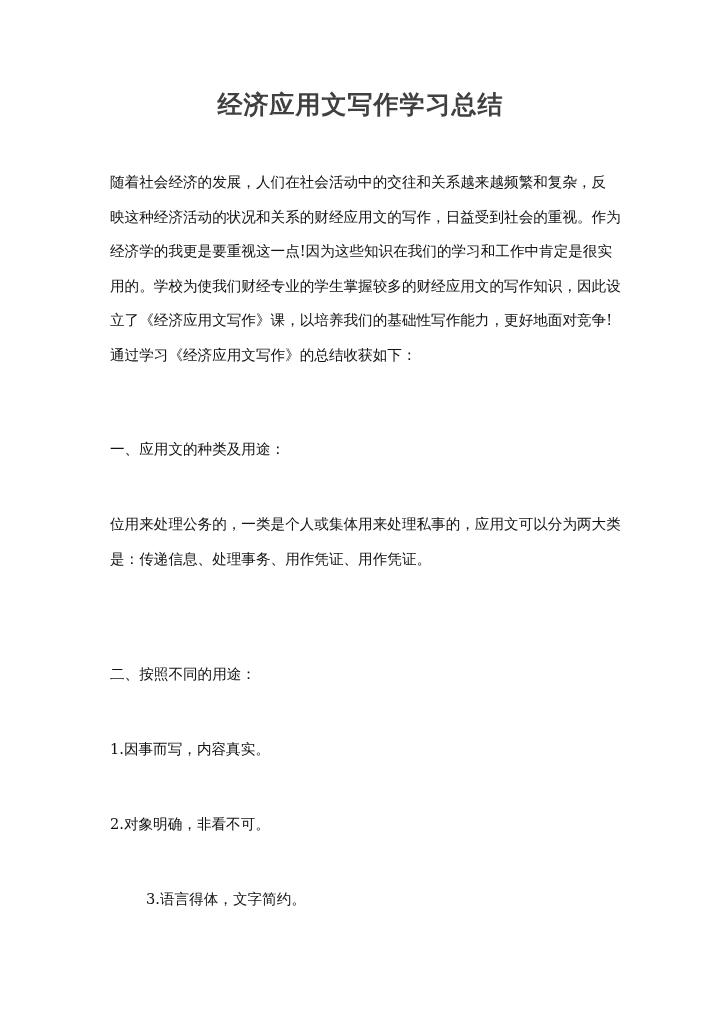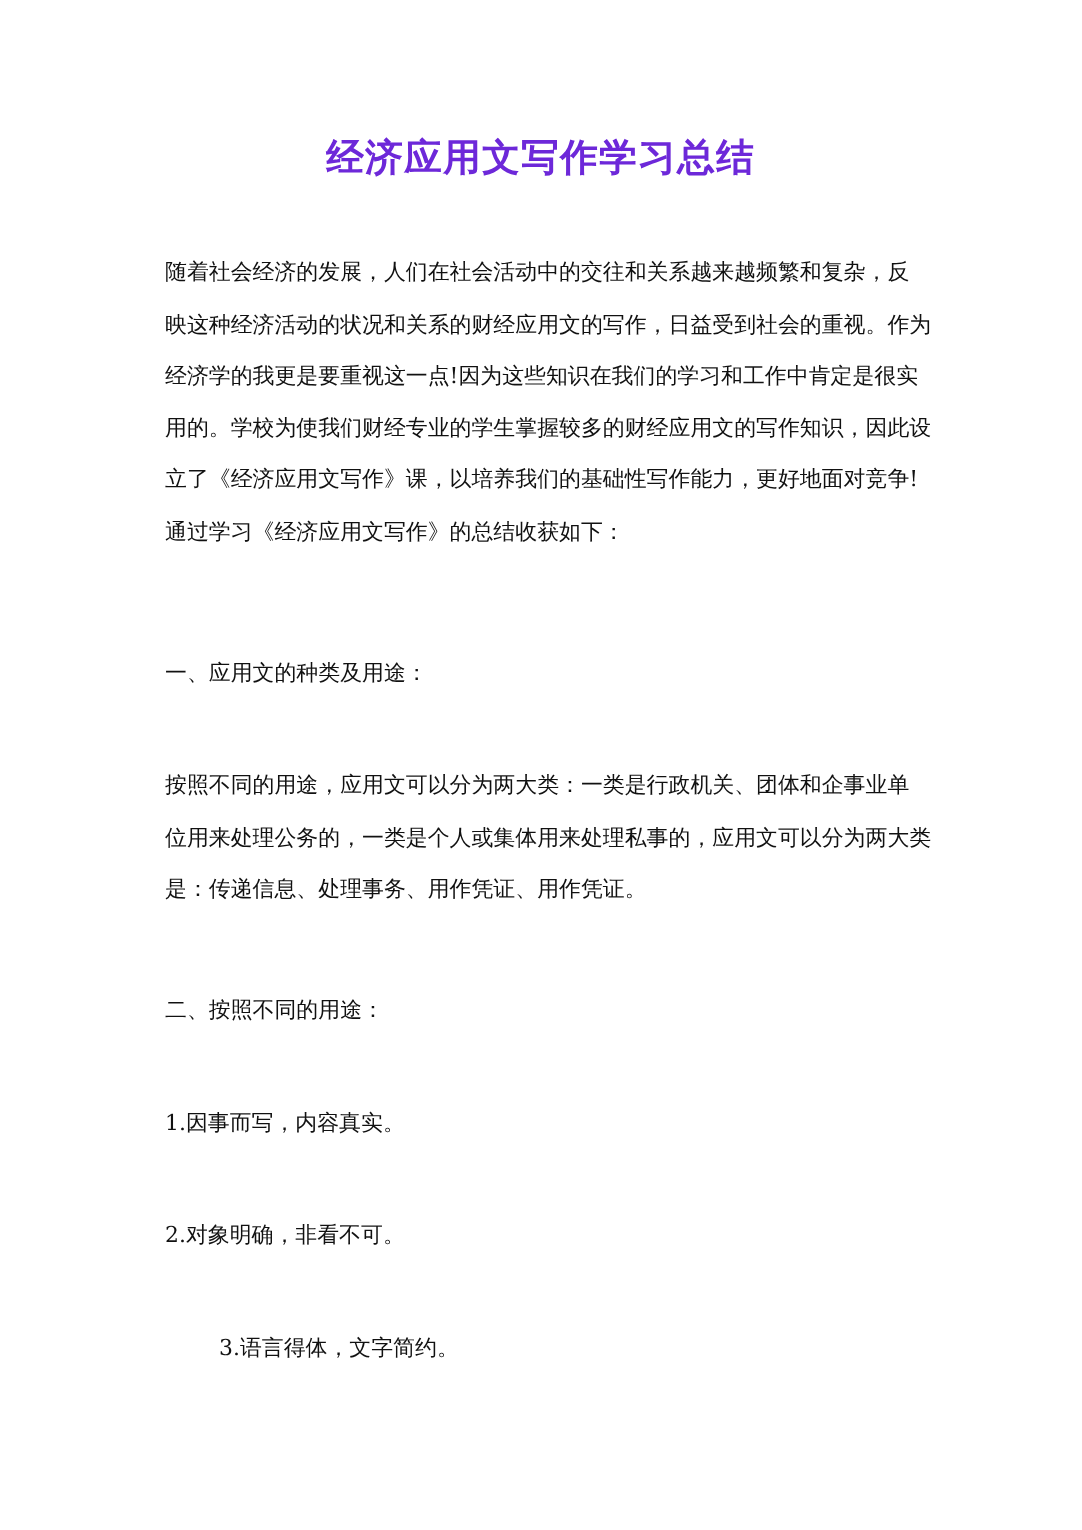--- a/index.html
+++ b/index.html
@@ -1,21 +1,21 @@
 <!DOCTYPE html>
 <html><head>
 <meta charset="utf-8">
 <style>
   html, body { margin: 0; padding: 0; background: #ffffff; }
   body { width: 721px; height: 1020px; position: relative; overflow: hidden;
          font-family: "DejaVu Serif", "Liberation Serif", serif; color: #111; }
   .page { position: absolute; left: 0; top: 0; width: 721px; height: 1020px; background: #fff; }
   .title { position: absolute; left: 0; width: 721px; top: 88px; text-align: center;
            font-family: "DejaVu Sans", "Liberation Sans", sans-serif; font-size: 25px; font-weight: bold;
-           letter-spacing: 1px; color: #6d28d9; }
+           letter-spacing: 1px; color: #404040; }
   .block { position: absolute; left: 110px; width: 505px; font-size: 14.6px; line-height: 34.5px;
            text-align: justify; text-align-last: left; }
   .line { display: block; white-space: nowrap; }
   .p1 { top: 165px; }
   .h1 { top: 432px; }
   .p2 { top: 507px; }
   .h2 { top: 657px; }
   .li1 { top: 732px; }
   .li2 { top: 807px; }
   .li3 { top: 882px; margin-left: 36px; }
@@ -33,21 +33,20 @@
   <div class="block p1">
     <span class="line"> 随着社会经济的发展，人们在社会活动中的交往和关系越来越频繁和复杂，反</span>
     <span class="line">映这种经济活动的状况和关系的财经应用文的写作，日益受到社会的重视。作为</span>
     <span class="line">经济学的我更是要重视这一点!因为这些知识在我们的学习和工作中肯定是很实</span>
     <span class="line">用的。学校为使我们财经专业的学生掌握较多的财经应用文的写作知识，因此设</span>
     <span class="line">立了《经济应用文写作》课，以培养我们的基础性写作能力，更好地面对竞争!</span>
     <span class="line">通过学习《经济应用文写作》的总结收获如下：</span>
   </div>
 
   <div class="block p2">
-    <span class="line"> 按照不同的用途，应用文可以分为两大类：一类是行政机关、团体和企事业单</span>
     <span class="line">位用来处理公务的，一类是个人或集体用来处理私事的，应用文可以分为两大类</span>
     <span class="line">是：传递信息、处理事务、用作凭证、用作凭证。</span>
   </div>
 
   <div class="block h2">
     <span class="line"> 二、按照不同的用途：</span>
   </div>
 
   <div class="block li1">
     <span class="line"> 1.因事而写，内容真实。</span>

